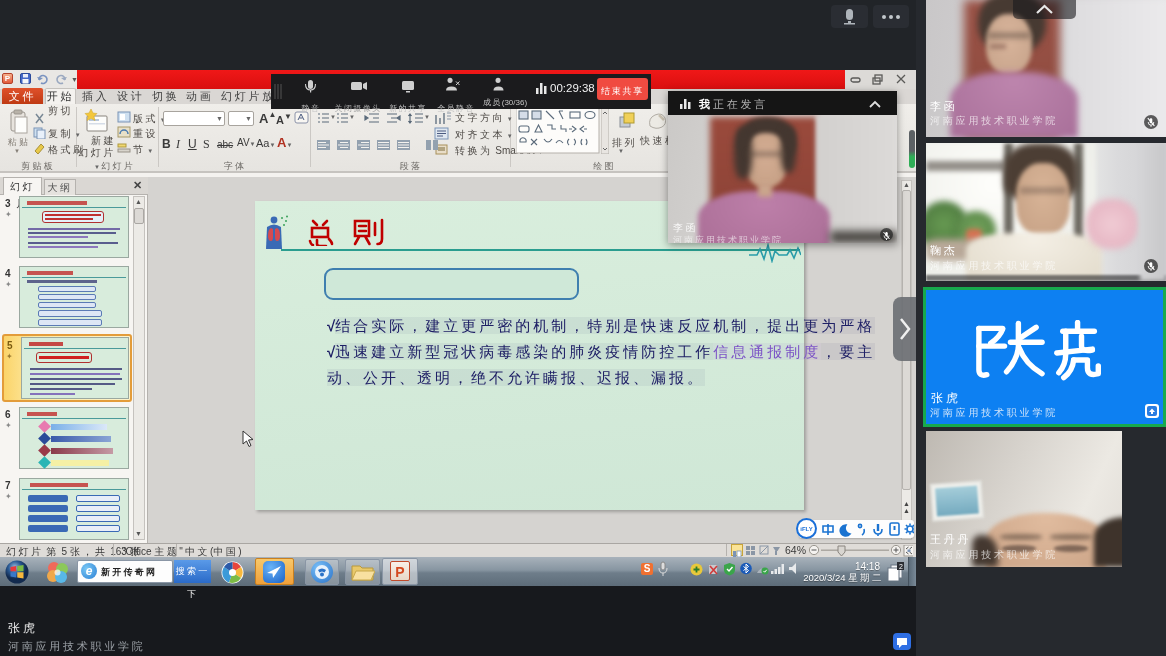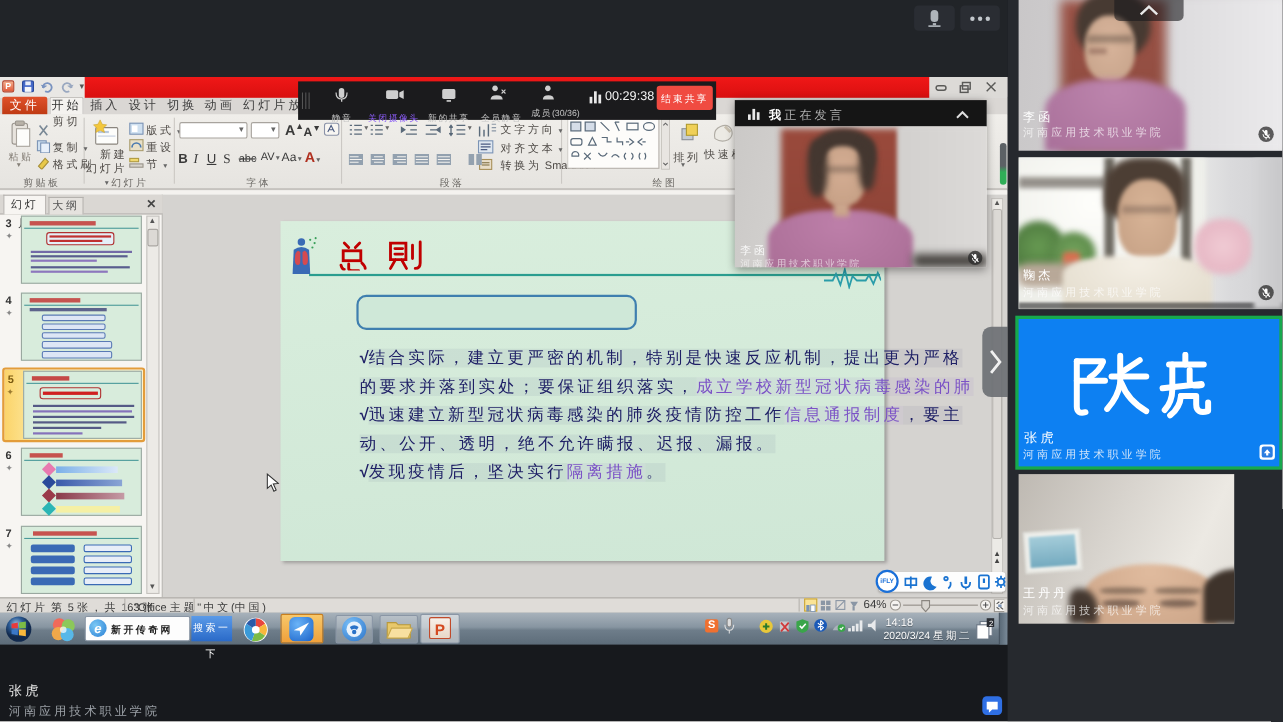--- a/index.html
+++ b/index.html
@@ -360,24 +360,22 @@
  <div class="a" style="left:26px;top:48px;width:519px;height:2px;background:#2a9d8f"></div>
 
  <svg class="a" style="left:494px;top:40px" width="52" height="22">
         <path d="M0 14 h8 l3 -6 4 10 4 -14 4 16 3 -10 4 4 h8 l3 -5 4 8 4 -10 3 7" stroke="#2a9daa" stroke-width="1.6" fill="none"></path>
       </svg>
 
  <div class="a" style="left:69px;top:67px;width:255px;height:32px;border:2px solid #3f7faf;border-radius:9px;background:#cfe8d8"></div>
 
  <div class="a" style="left:72px;top:112px;color:#1f2066;font-size:15px;line-height:26px;white-space:nowrap">
   <div><b>√</b><span class="bz bg1">结合实际，建立更严密的机制，特别是快速反应机制，提出更为严格</span></div>
-  <div><span class="bz bg1">的要求并落到实处；要保证组织落实，</span><span class="bz" style="color:#7b52c6;background:rgba(123,82,198,.07)">成立学校新型冠状病毒感染的肺</span></div>
   <div><b>√</b><span class="bz bg1">迅速建立新型冠状病毒感染的肺炎疫情防控工作</span><span class="bz" style="color:#7b52c6;background:rgba(123,82,198,.07)">信息通报制度</span><span class="bz bg1">，要主</span></div>
   <div><span class="bz bg1">动、公开、透明，绝不允许瞒报、迟报、漏报。</span></div>
-  <div><b>√</b><span class="bz bg1">发现疫情后，坚决实行</span><span class="bz" style="color:#7b52c6;background:rgba(123,82,198,.07)">隔离措施</span><span class="bz bg1">。</span></div>
  </div>
 </div>
 
 <svg class="a" style="left:242px;top:430px" width="12" height="18">
       <path d="M1 1 L1 14 L4.5 11 L7 16.5 L9 15.5 L6.5 10 L11 9.5 Z" fill="#fff" stroke="#333" stroke-width="1"></path>
     </svg>
 
 <div class="a" style="left:901px;top:180px;width:11px;height:360px;background:#eceae6;border:1px solid #c5c2be"></div>
 <div class="a" style="left:903px;top:181px;color:#555;font-size:7px">▲</div>
 <div class="a" style="left:902px;top:190px;width:9px;height:300px;background:#dcd9d5;border:1px solid #b5b2ae;border-radius:2px"></div>
@@ -539,21 +537,21 @@
         <rect x="0" y="9" width="2.5" height="3"></rect>
         <rect x="3.5" y="7" width="2.5" height="5"></rect>
         <rect x="7" y="5" width="2.5" height="7"></rect>
         <rect x="10.5" y="2" width="2.5" height="10"></rect>
       </g>
     </svg>
 <svg class="a" style="left:788px;top:562px" width="12" height="13">
       <path d="M1 5 h3 l4 -4 v11 l-4 -4 h-3 z" fill="#e8eaec"></path>
     </svg>
 
-<div class="a" style="left:805px;top:561px;width:75px;text-align:left;color:#fff;font-size:10px;text-shadow:0 1px 1px rgba(0,0,0,.4)">14:18</div>
+<div class="a" style="left:805px;top:561px;width:75px;text-align:right;color:#fff;font-size:10px;text-shadow:0 1px 1px rgba(0,0,0,.4)">14:18</div>
 <div class="a" style="left:796px;top:572px;width:95px;text-align:center;color:#fff;font-size:9.5px;text-shadow:0 1px 1px rgba(0,0,0,.4)">2020/3/24 <span class="cz">星期二</span></div>
 
 <svg class="a" style="left:886px;top:561px" width="18" height="20">
       <rect x="5" y="4" width="11" height="13" fill="#f5f6f8" stroke="#6a7684"></rect>
       <rect x="2" y="7" width="11" height="13" fill="#fff" stroke="#6a7684"></rect>
       <rect x="11" y="1" width="7" height="8" fill="#2a2d33"></rect>
       <text x="13" y="8" fill="#fff" font-size="7">2</text>
     </svg>
 <div class="a" style="left:908px;top:557px;width:8px;height:29px;background:linear-gradient(90deg,#5a6a78,#7a8a98);border-left:1px solid #45525e"></div>
 
@@ -579,21 +577,21 @@
    <rect x="131" y="7" width="12" height="9" rx="1.5"></rect>
           <rect x="135" y="17" width="4" height="1.5"></rect>
    <path d="M179 9 a2.6 2.6 0 1 1 .1 0 z"></path>
           <path d="M175 16.5 q0 -4 5.5 -4 q5.5 0 5.5 4 z"></path>
           <path d="M185 7.5 l3.5 3.5 M188.5 7.5 l-3.5 3.5" stroke="#cfcfcf" stroke-width="1"></path>
    <path d="M227 9 a2.6 2.6 0 1 1 .1 0 z"></path>
           <path d="M222.5 16.5 q0 -4 5 -4 q5 0 5 4 z"></path>
   </g>
  </svg>
  <div class="a" style="left:25px;top:23px;width:30px;text-align:center;color:#c5c5c5"><span class="mz">静音</span></div>
- <div class="a" style="left:60px;top:23px;width:54px;text-align:center;color:#8b5cf6"><span class="mz">关闭摄像头</span></div>
+ <div class="a" style="left:60px;top:23px;width:54px;text-align:center;color:#a3a3a3"><span class="mz">关闭摄像头</span></div>
  <div class="a" style="left:115px;top:23px;width:44px;text-align:center;color:#c5c5c5"><span class="mz">新的共享</span></div>
  <div class="a" style="left:163px;top:23px;width:44px;text-align:center;color:#c5c5c5"><span class="mz">全员静音</span></div>
  <div class="a" style="left:206px;top:23px;width:56px;text-align:center;color:#c5c5c5;font-size:8px"><span class="mz">成员</span>(30/36)</div>
  <svg class="a" style="left:263px;top:6px" width="14" height="16">
         <g fill="#e8e8e8">
           <rect x="2" y="8" width="2.5" height="6"></rect>
           <rect x="6" y="3" width="2.5" height="11"></rect>
           <rect x="10" y="6" width="2.5" height="8"></rect>
         </g>
       </svg>

